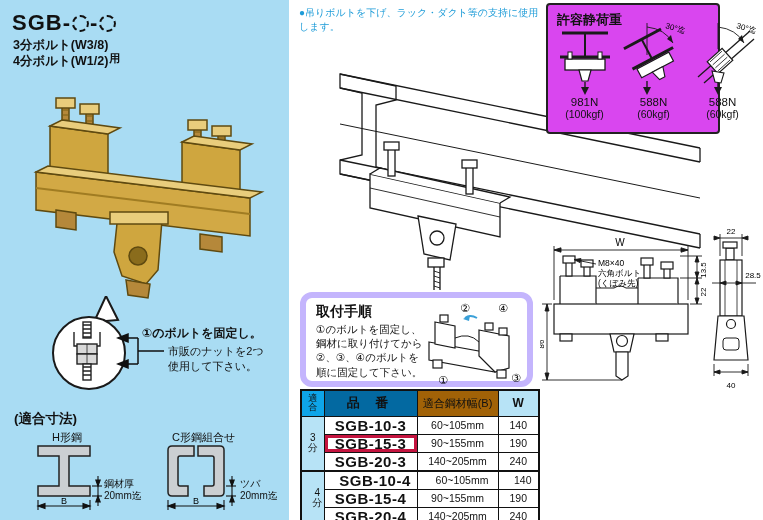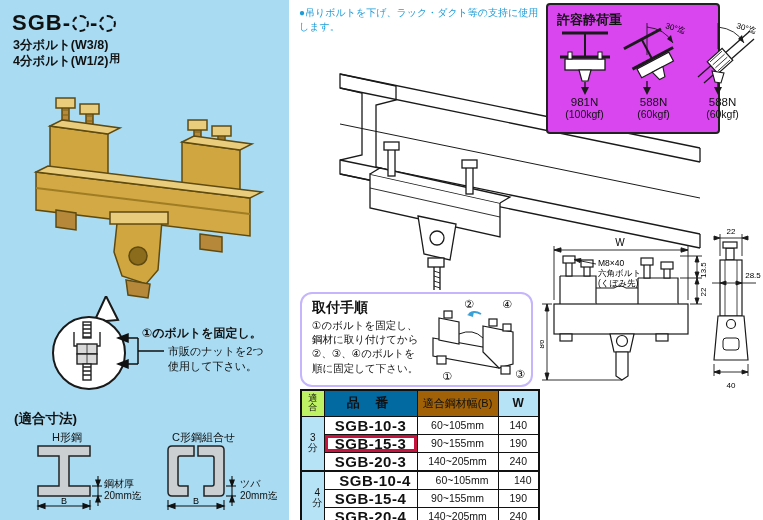--- a/index.html
+++ b/index.html
@@ -22,30 +22,30 @@
   .fit-h-label{left:52px;top:430px;font-size:11px;}
   .fit-c-label{left:172px;top:430px;font-size:11px;}
   .fit-note{font-size:10px;line-height:1.2;}
 
   
   .bullets{left:299px;top:6px;width:246px;font-size:10px;line-height:1.4;}
   .bullet{padding-left:0;}
   .bullet-blue{color:#1e9cd8;}
   .bullet-black{color:#111;}
 
-  .install-box{left:300px;top:292px;width:233px;height:95px;border:2px solid #c4b5fd;border-radius:12px;background:#fff;box-sizing:border-box;}
+  .install-box{left:300px;top:292px;width:233px;height:95px;border:6px solid #c4b5fd;border-radius:12px;background:#fff;box-sizing:border-box;}
   .install-title{left:10px;top:5px;font-size:14px;font-weight:bold;}
   .install-body{left:10px;top:24px;width:112px;font-size:10.5px;line-height:1.35;}
   .install-art{right:2px;top:4px;}
 
   
   .spec-table{left:300px;top:389px;border-collapse:collapse;table-layout:fixed;}
   .spec-table td,.spec-table th{border:1px solid #111;padding:0;text-align:center;vertical-align:middle;box-sizing:border-box;}
   .spec-table{border:2px solid #111;}
-  .th-fit{width:23px;background:#bef264;font-size:9px;font-weight:normal;line-height:1.05;}
+  .th-fit{width:23px;background:#0ea5e9;font-size:9px;font-weight:normal;line-height:1.05;}
   .th-code{width:93px;background:#0369a1;font-size:13px;letter-spacing:6px;}
   .th-width{width:81px;background:#a16207;font-size:11px;font-weight:normal;}
   .th-w{width:41px;background:#b7e3f6;font-size:12px;}
   .spec-table thead th{height:26px;}
   .spec-table tbody td{height:17px;}
   .td-group{background:#b7e3f6;font-size:10px;line-height:1.05;}
   .td-code{font-size:15px;font-weight:bold;letter-spacing:0.5px;}
   .td-width{font-size:10.5px;}
   .td-w{font-size:10.5px;}
   .stack{display:inline-block;width:1.1em;word-break:break-all;}

